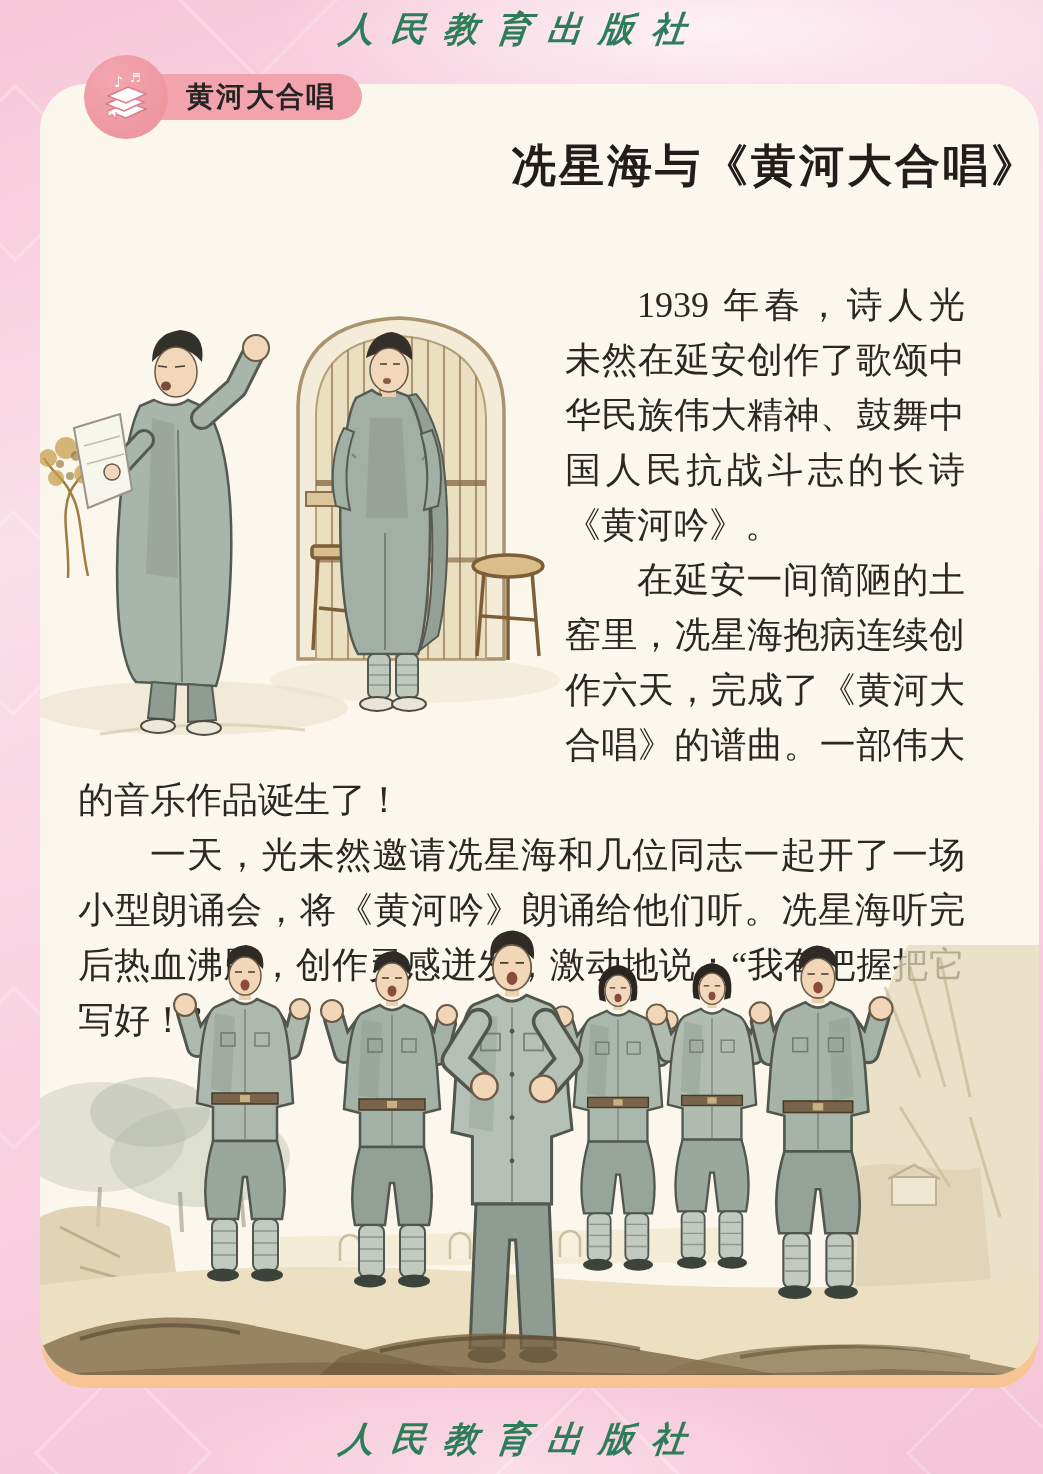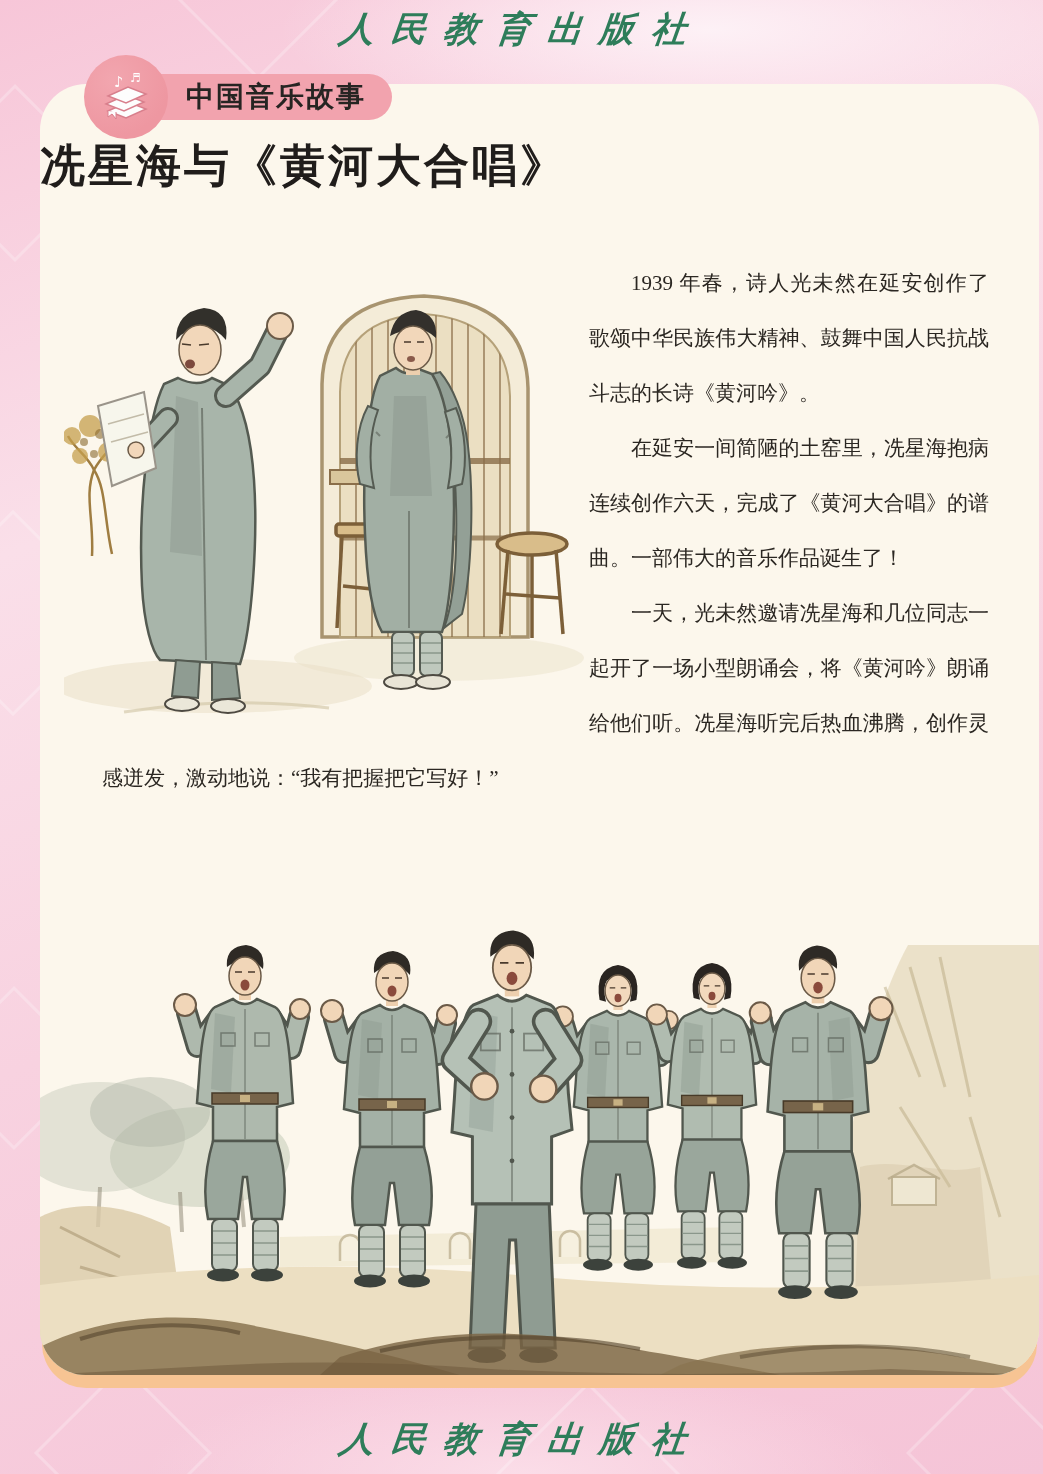--- a/index.html
+++ b/index.html
@@ -35,26 +35,26 @@
   .badge{position:absolute;left:84px;top:55px;z-index:6;display:flex;align-items:center;}
   .badge .pill{height:46px;line-height:46px;margin-left:-44px;
     padding:0 26px 0 62px;border-radius:12px 23px 23px 12px;
     background:var(--badge-pill,#f2a3ae);
     font-family:"Liberation Sans","DejaVu Sans",sans-serif;
     font-weight:700;font-size:28px;color:#262422;letter-spacing:2px;white-space:nowrap;}
   .badge .circle{position:relative;z-index:2;width:84px;height:84px;border-radius:50%;
     background:radial-gradient(circle at 35% 30%, #f2a6af 0%, var(--badge-circle,#ee97a1) 70%);
     flex:0 0 84px;}
 
-  .title{position:absolute;top:52px;left:0;width:100%;text-align:left;
+  .title{position:absolute;top:52px;left:0;width:100%;text-align:right;
     font-size:45px;font-weight:700;color:var(--title-ink,#201d1b);letter-spacing:3px;}
 
-  .content{position:absolute;top:172px;left:38px;width:887px;
-    font-size:21px;line-height:55px;color:var(--body-ink,#2b2722);
-    text-align:justify;margin-left:24px;}
+  .content{position:absolute;top:194px;left:38px;width:887px;
+    font-size:36px;line-height:55px;color:var(--body-ink,#2b2722);
+    text-align:justify;}
   .content p{margin:0;text-indent:2em;}
   .fig1{float:left;width:525px;height:493px;margin-left:-38px;}
   .fig1 svg,.fig2 svg{display:block;}
 
   .fig2{position:absolute;left:0;bottom:0;width:999px;height:448px;
     border-radius:0 0 46px 46px;overflow:hidden;}
 </style>
 </head>
 <body>
 
@@ -324,17 +324,17 @@
         <g stroke="#d87f8c" stroke-width="1.5" fill="#fdfdfd">
           <path d="M24,56 L44,47 L62,54 L42,63 Z"></path>
           <path d="M22,49 L42,40 L60,47 L40,56 Z"></path>
           <path d="M24,41 L44,32 L62,39 L42,48 Z"></path>
         </g>
         <path d="M24,56 L24,62 L28,59 L32,64 L32,57" fill="#fdfdfd" stroke="#d87f8c" stroke-width="1"></path>
         <text x="30" y="32" font-size="15" fill="#ffffff" font-family="DejaVu Sans, sans-serif">♪</text>
         <text x="46" y="27" font-size="12" fill="#ffffff" font-family="DejaVu Sans, sans-serif">♬</text>
       </svg>
     </div>
-    <div class="pill">中国音乐故事</div>
+    <div class="pill">黄河大合唱</div>
   </div>
 
   <div class="brand bottom">人民教育出版社</div>
 </div>
 
 </body></html>

